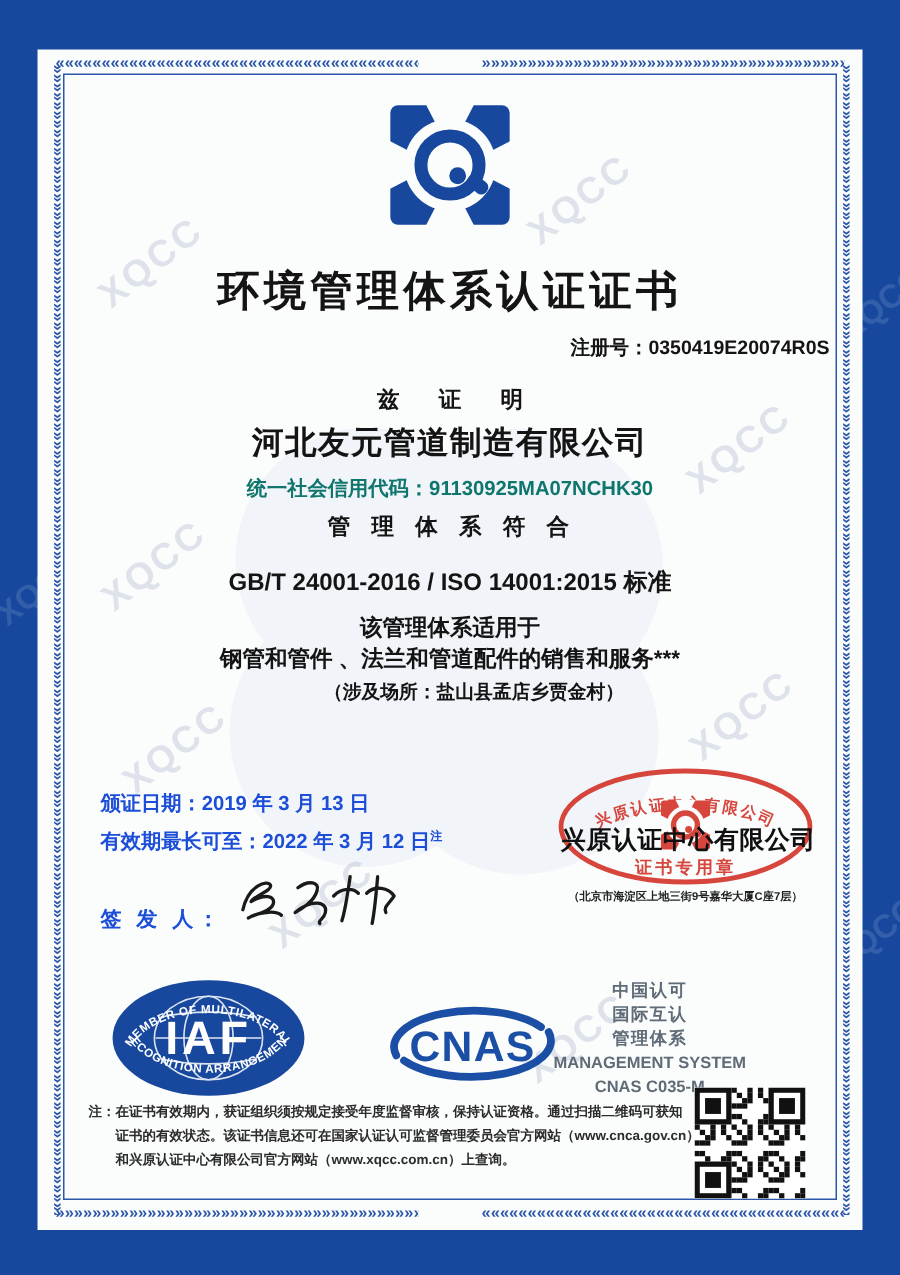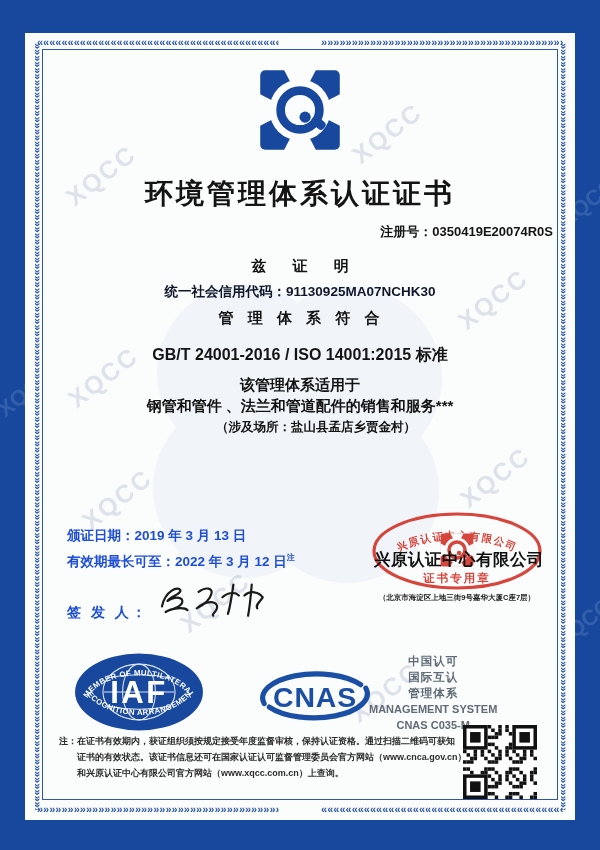--- a/index.html
+++ b/index.html
@@ -31,21 +31,21 @@
       transform:rotate(-38deg);z-index:0;white-space:nowrap;}
   .clover{position:absolute;left:100px;top:240px;z-index:0;opacity:0.55;}
   
   .content{position:relative;z-index:3;text-align:center;padding-top:26px;color:#141414;}
   .logo-wrap{line-height:0;}
   .cert-title{margin-top:14px;font-size:28px;font-weight:bold;letter-spacing:3px;}
   .reg-line{margin-top:10px;padding-right:22px;text-align:right;font-size:13px;font-weight:bold;}
   .certify{margin-top:16px;font-size:15px;font-weight:bold;word-spacing:22px;}
   .company{margin-top:6px;font-size:21px;font-weight:bold;letter-spacing:1px;line-height:28px;}
   .addr{margin-top:8px;font-size:13.5px;font-weight:600;color:#222;line-height:19px;}
-  .credit{margin-top:6px;font-size:13.5px;font-weight:600;color:#0f172a;line-height:19px;}
+  .credit{margin-top:6px;font-size:13.5px;font-weight:600;color:#0f766e;line-height:19px;}
   .conform{margin-top:6px;font-size:15px;font-weight:bold;word-spacing:6px;letter-spacing:2px;line-height:21px;}
   .standard{margin-top:16px;font-size:16px;font-weight:bold;line-height:22px;}
   .scope-head{margin-top:8px;font-size:15px;font-weight:bold;line-height:21px;}
   .scope-text{font-size:15px;font-weight:bold;line-height:21px;}
   .scope-sites{margin-top:2px;font-size:12.5px;font-weight:bold;line-height:18px;margin-left:32px;}
   
   .dates{position:absolute;left:42px;top:492px;text-align:left;font-size:13.5px;font-weight:bold;line-height:22px;z-index:3;color:#1d4ed8;}
   .dates sup{font-size:8px;}
   .signer-row{margin-top:12px;display:flex;align-items:flex-end;}
   .signer-label{font-size:14px;font-weight:bold;letter-spacing:3px;}
@@ -126,20 +126,21 @@
 
   <div class="content">
     <div class="logo-wrap">
       <svg width="102" height="102" style="color:#17489E">
           <use href="#xq-logo" width="102" height="102"></use>
         </svg>
     </div>
     <div class="cert-title">环境管理体系认证证书</div>
     <div class="reg-line"><span>注册号：</span><span>0350419E20074R0S</span></div>
     <div class="certify">兹 证 明</div>
+    <div class="company">河北友元管道制造有限公司</div>
     <div class="credit">统一社会信用代码：91130925MA07NCHK30</div>
     <div class="conform">管 理 体 系 符 合</div>
     <div class="standard">GB/T 24001-2016 / ISO 14001:2015 标准</div>
     <div class="scope-head">该管理体系适用于</div>
     <div class="scope-text">钢管和管件 、法兰和管道配件的销售和服务***</div>
     <div class="scope-sites">（涉及场所：盐山县孟店乡贾金村）</div>
   </div>
 
   <div class="dates">
     <div>颁证日期：2019 年 3 月 13 日</div>

